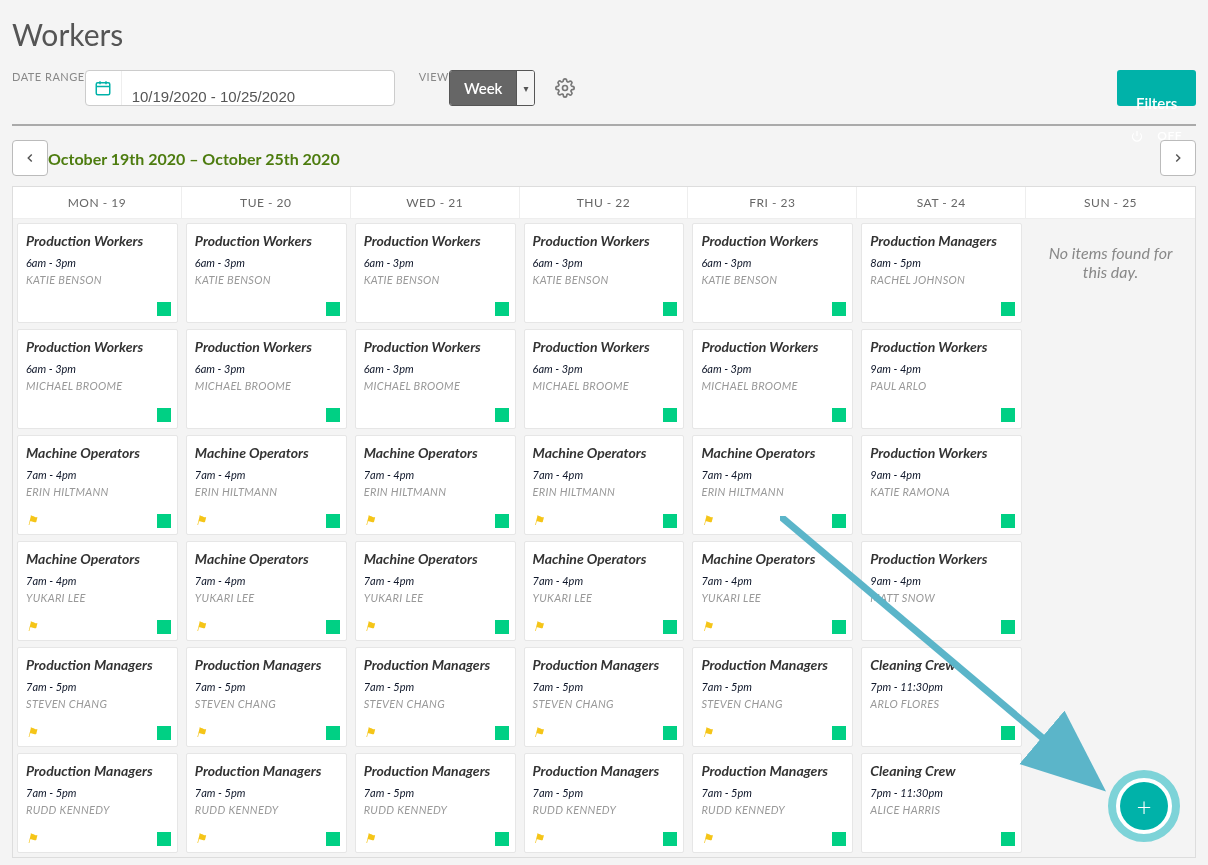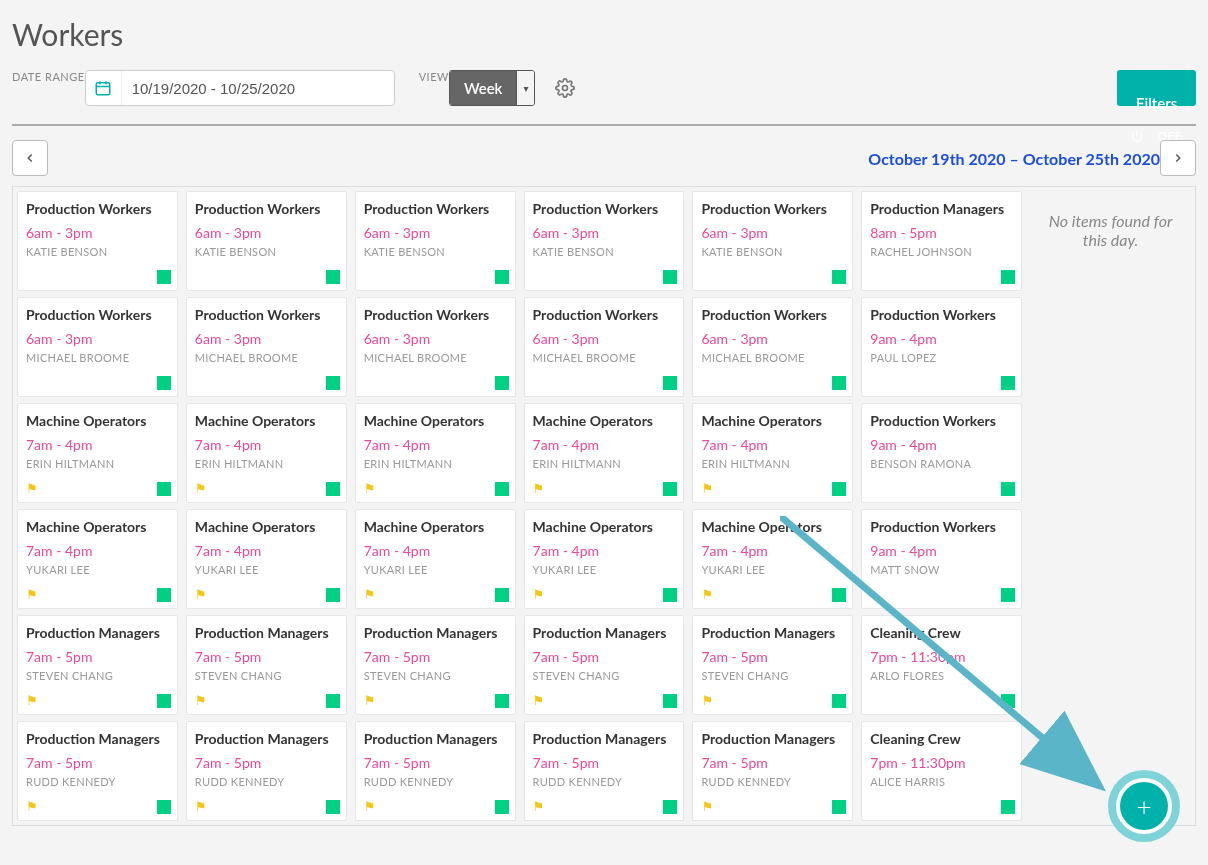--- a/index.html
+++ b/index.html
@@ -26,21 +26,21 @@
   }
   .control-group { display: flex; flex-direction: row; }
   .control-label {
     font-size: 11px;
     letter-spacing: 0.5px;
     color: #888;
     margin-bottom: 6px;
   }
   .date-input-wrap {
     display: flex;
-    align-items: center;
+    align-items: flex-end;
     width: 310px;
     height: 36px;
     background: #fff;
     border: 1px solid #ccc;
     border-radius: 4px;
   }
   .date-icon-box {
     width: 36px; height: 34px;
     display: flex; align-items: center; justify-content: center;
     border-right: 1px solid #eee;
@@ -113,24 +113,24 @@
     width: 36px; height: 36px;
     border: 1px solid #bbb;
     border-radius: 4px;
     background: #fff;
     display: flex; align-items: center; justify-content: center;
     color: #555;
     cursor: pointer;
   }
   .week-title {
     flex: 1;
-    text-align: right;
+    text-align: left;
     font-size: 16px;
     font-weight: 700;
-    color: #1d4ed8;
+    color: #4d7c0f;
   }
 
   .grid-wrap {
     border: 1px solid #ddd;
     background: #fff;
   }
   .grid-header {
     display: grid;
     grid-template-columns: repeat(7, 1fr);
   }
@@ -157,31 +157,32 @@
     padding: 4px;
     background: #f4f4f4;
   }
   .shift-card {
     background: #fff;
     border: 1px solid #e6e6e6;
     border-radius: 2px;
     padding: 8px 8px 6px 8px;
     position: relative;
     min-height: 100px;
+    font-style: italic;
   }
   .shift-title {
     font-size: 14px;
     font-weight: 700;
     color: #333;
     line-height: 1.25;
     margin-bottom: 6px;
   }
   .shift-time {
-    font-size: 14px;
-    color: #ec4899;
+    font-size: 11px;
+    color: #0f172a;
     margin-bottom: 4px;
   }
   .shift-person {
     font-size: 11px;
     letter-spacing: 0.3px;
     color: #999;
   }
   .status-square {
     position: absolute;
     bottom: 6px; right: 6px;
@@ -297,20 +298,29 @@
     </div>
     <div class="week-title">October 19th 2020 – October 25th 2020</div>
     <div class="nav-btn">
       <svg width="14" height="14" viewBox="0 0 24 24" fill="none" stroke="currentColor" stroke-width="2.5">
           <polyline points="9 18 15 12 9 6"></polyline>
         </svg>
     </div>
   </div>
 
   <div class="grid-wrap">
+    <div class="grid-header" id="grid-header">
+        <div class="grid-header-cell">MON - 19</div>
+        <div class="grid-header-cell">TUE - 20</div>
+        <div class="grid-header-cell">WED - 21</div>
+        <div class="grid-header-cell">THU - 22</div>
+        <div class="grid-header-cell">FRI - 23</div>
+        <div class="grid-header-cell">SAT - 24</div>
+        <div class="grid-header-cell">SUN - 25</div>
+      </div>
     <div class="grid-body" id="grid-body">
         <div class="day-col">
           <div class="shift-card">
             <div class="shift-title">Production Workers</div>
             <div class="shift-time">6am - 3pm</div>
             <div class="shift-person">KATIE BENSON</div>
             <div class="status-square"></div>
           </div>
           <div class="shift-card">
             <div class="shift-title">Production Workers</div>
@@ -518,27 +528,27 @@
         <div class="day-col">
           <div class="shift-card">
             <div class="shift-title">Production Managers</div>
             <div class="shift-time">8am - 5pm</div>
             <div class="shift-person">RACHEL JOHNSON</div>
             <div class="status-square"></div>
           </div>
           <div class="shift-card">
             <div class="shift-title">Production Workers</div>
             <div class="shift-time">9am - 4pm</div>
-            <div class="shift-person">PAUL LOPEZ</div>
+            <div class="shift-person">PAUL ARLO</div>
             <div class="status-square"></div>
           </div>
           <div class="shift-card">
             <div class="shift-title">Production Workers</div>
             <div class="shift-time">9am - 4pm</div>
-            <div class="shift-person">BENSON RAMONA</div>
+            <div class="shift-person">KATIE RAMONA</div>
             <div class="status-square"></div>
           </div>
           <div class="shift-card">
             <div class="shift-title">Production Workers</div>
             <div class="shift-time">9am - 4pm</div>
             <div class="shift-person">MATT SNOW</div>
             <div class="status-square"></div>
           </div>
           <div class="shift-card">
             <div class="shift-title">Cleaning Crew</div>

